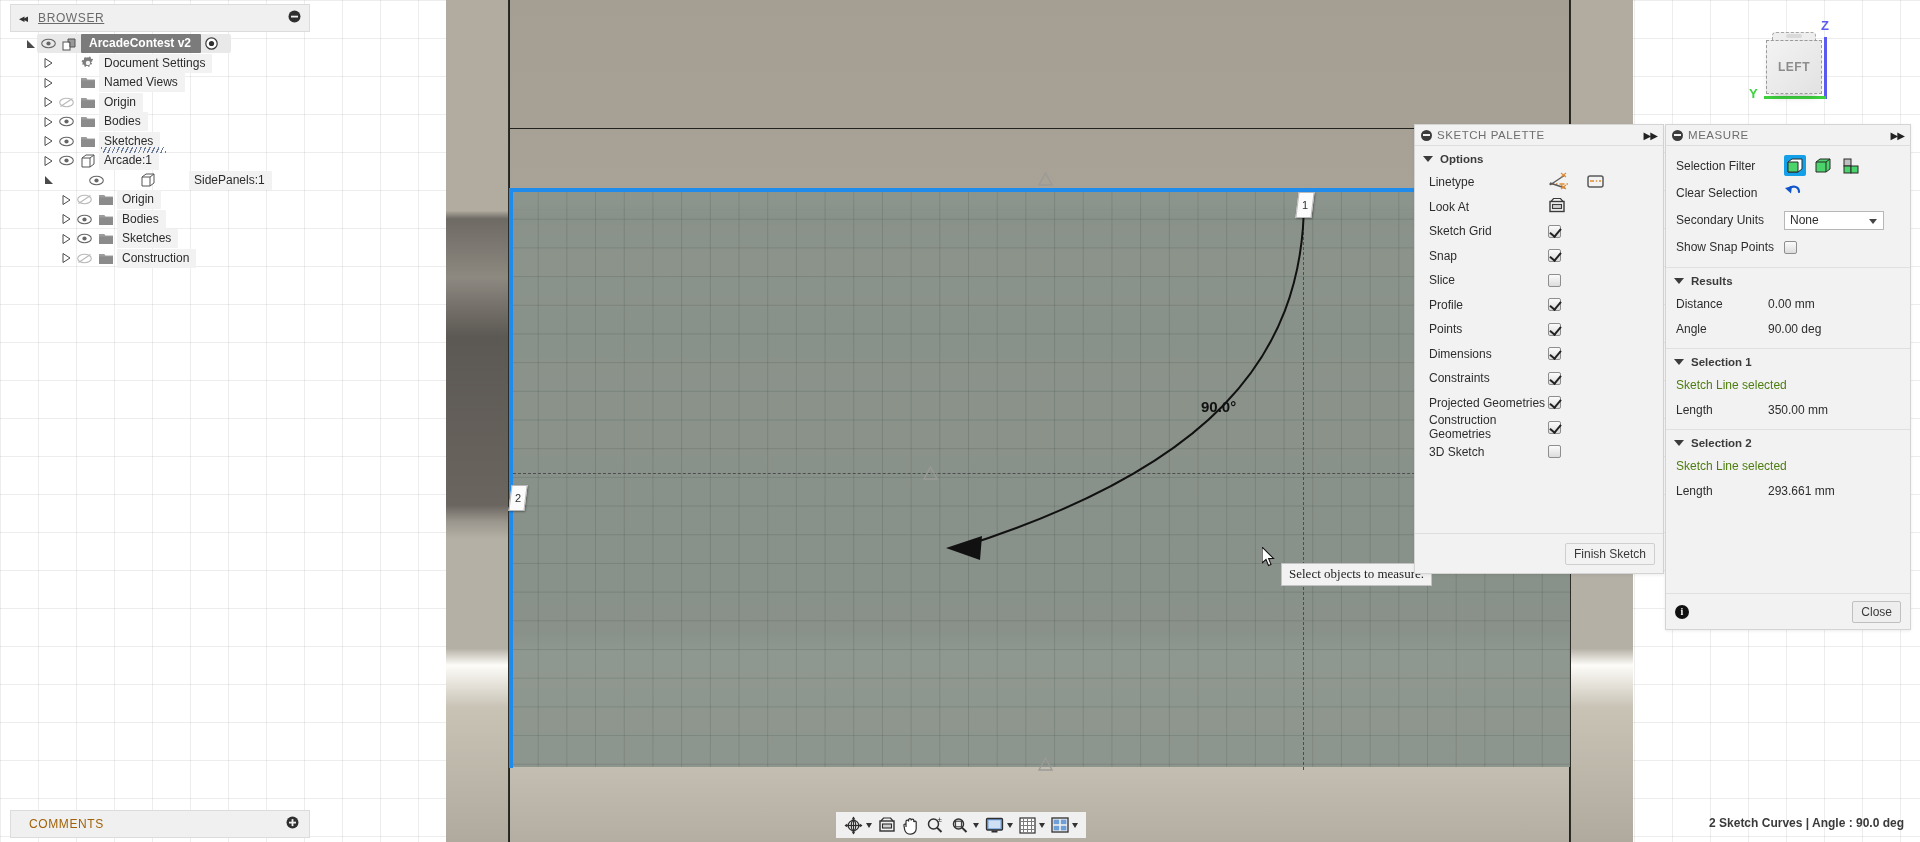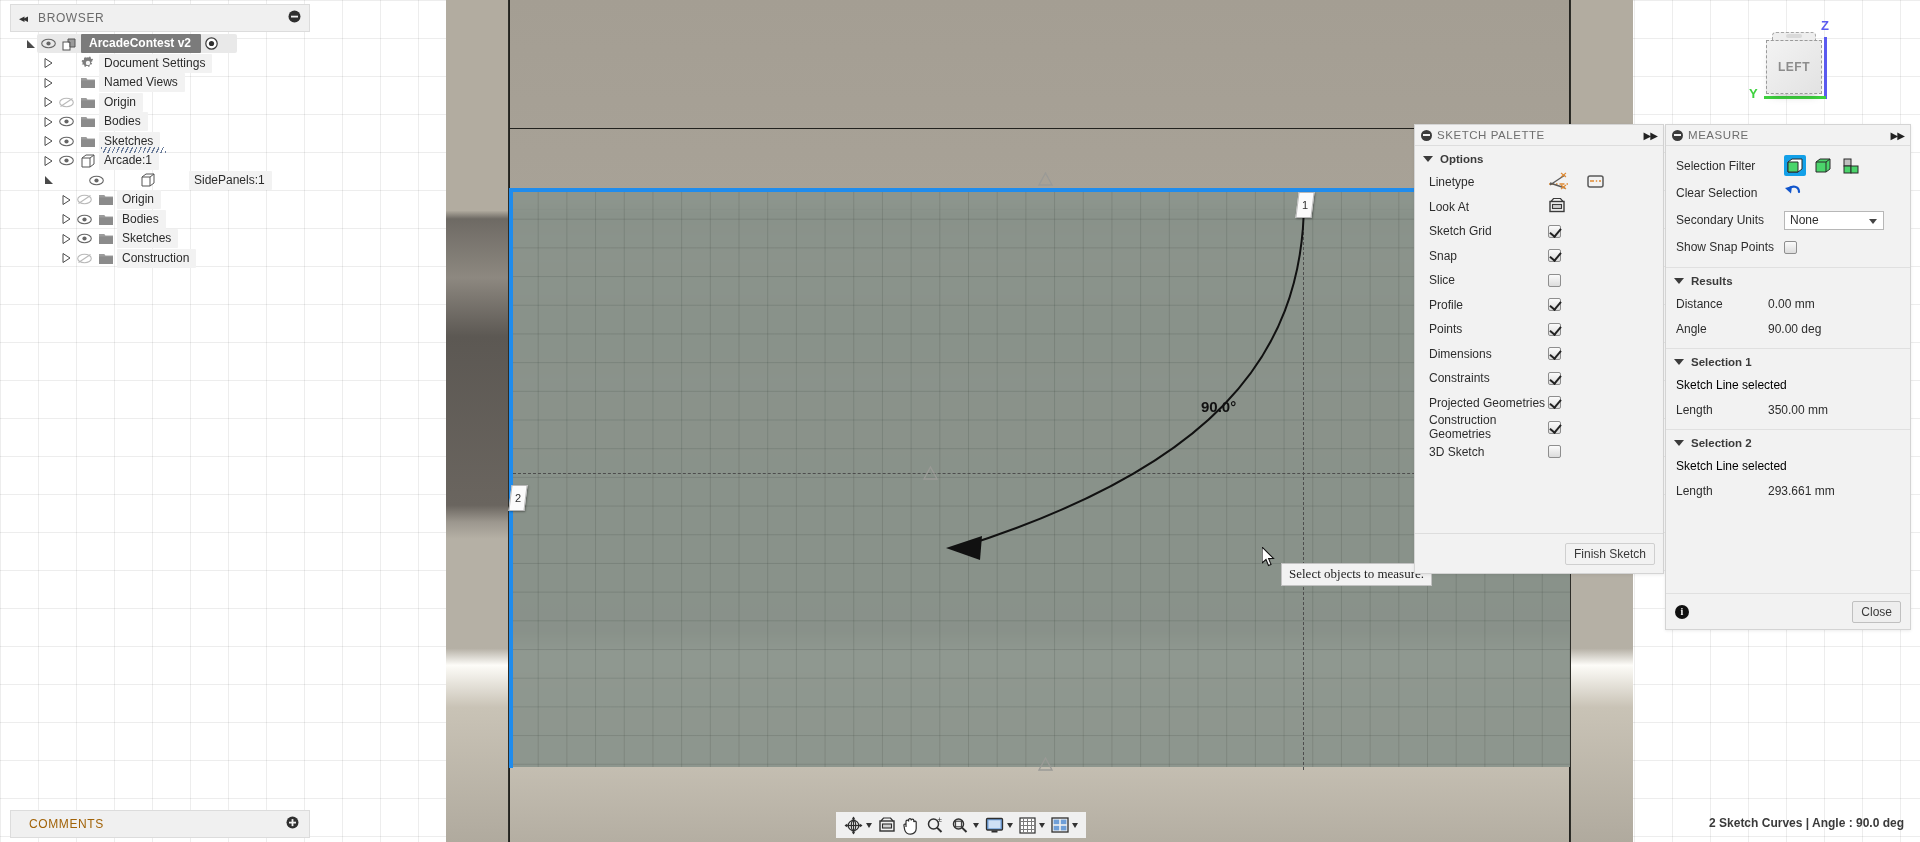--- a/index.html
+++ b/index.html
@@ -35,21 +35,21 @@
     height: 28px;
     background: #f0f0f0;
     border: 1px solid #dcdcdc;
     padding: 0 8px;
     font-size: 12px; letter-spacing: .6px;
     color: #6b6b6b;
   }
   .panel-header .collapse-arrows {
     color: #333; font-size: 11px; margin-right: 12px; letter-spacing: -2px;
   }
-  .panel-header .hdr-title { flex: 1; }
+  .panel-header .hdr-title { flex: 1; text-decoration: underline; }
   .panel-header .hdr-plus { color: #222; font-size: 13px; }
 
   #browser-tree {
     position: absolute; left: 10px; top: 34px;
     width: 300px;
     font-size: 12px;
     color: #2b2b2b;
   }
   .tree-row {
     display: flex; align-items: center;
@@ -71,21 +71,21 @@
     background: #f2f2f2;
     padding: 1px 7px 2px 5px;
     border-radius: 1px;
     line-height: 16px;
     font-size: 12px;
   }
   .tree-row.root .tree-label {
     background: #7b7b7b; color: #ffffff; font-weight: bold;
     padding: 1px 10px 2px 8px;
   }
-  .root-wrap { background:#e9e9e9; display:flex; align-items:center; border-radius:2px; padding-right:16px;}
+  .root-wrap { background:#e9e9e9; display:flex; align-items:center; border-radius:2px; padding-right:10px;}
   .root-dot { width: 20px; display:flex; align-items:center; justify-content:center; }
   .sketch-underline {
     position: relative;
   }
   .sketch-underline::after {
     content:"";
     position:absolute; left:2px; right:-6px; bottom:-2px; height:6px;
     background: repeating-linear-gradient(115deg, #6a7c9a 0 1.2px, transparent 1.2px 4px);
   }
 
@@ -333,21 +333,21 @@
   .btn.ghost { background: transparent; border-color: #cfcfcf; }
 
   .m-row {
     display: flex; align-items: center;
     height: 24.5px;
     padding-left: 10px;
     font-size: 12px; color: #2d2d2d;
   }
   .m-row .lbl { width: 92px; flex: 0 0 92px; }
   .m-row .val { color: #2d2d2d; }
-  .m-row .val.muted { color: #000000; }
+  .m-row .val.muted { color: #4d7c0f; }
   .m-sel {
     display: flex; align-items: center; gap: 6px;
   }
   .filter-btn {
     width: 22px; height: 21px; border-radius: 2px;
     display:flex; align-items:center; justify-content:center;
   }
   .filter-btn.active { background: #13a0e8; }
   .dd {
     width: 100px; height: 19px;

